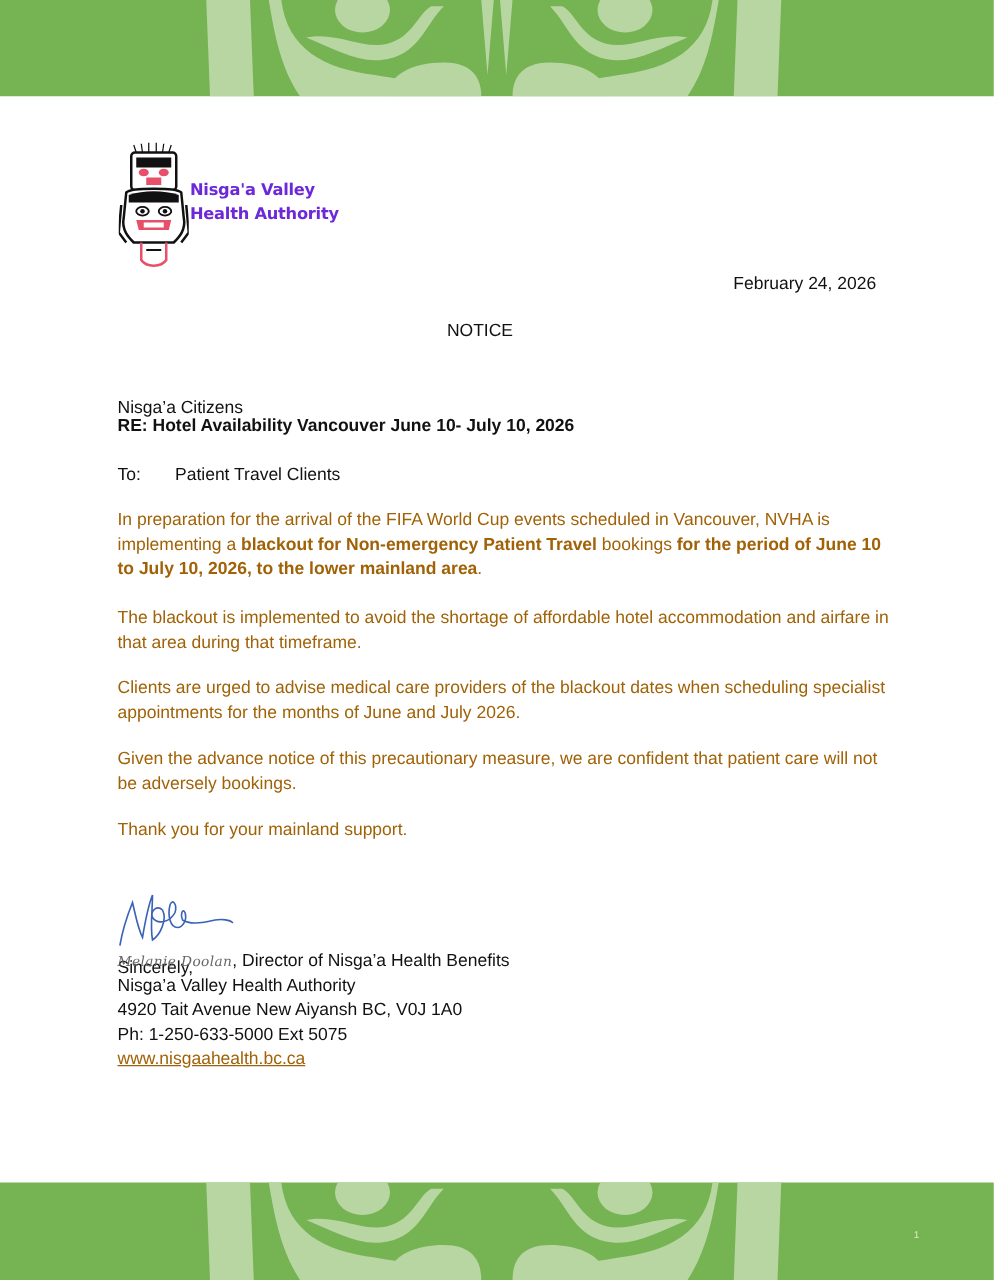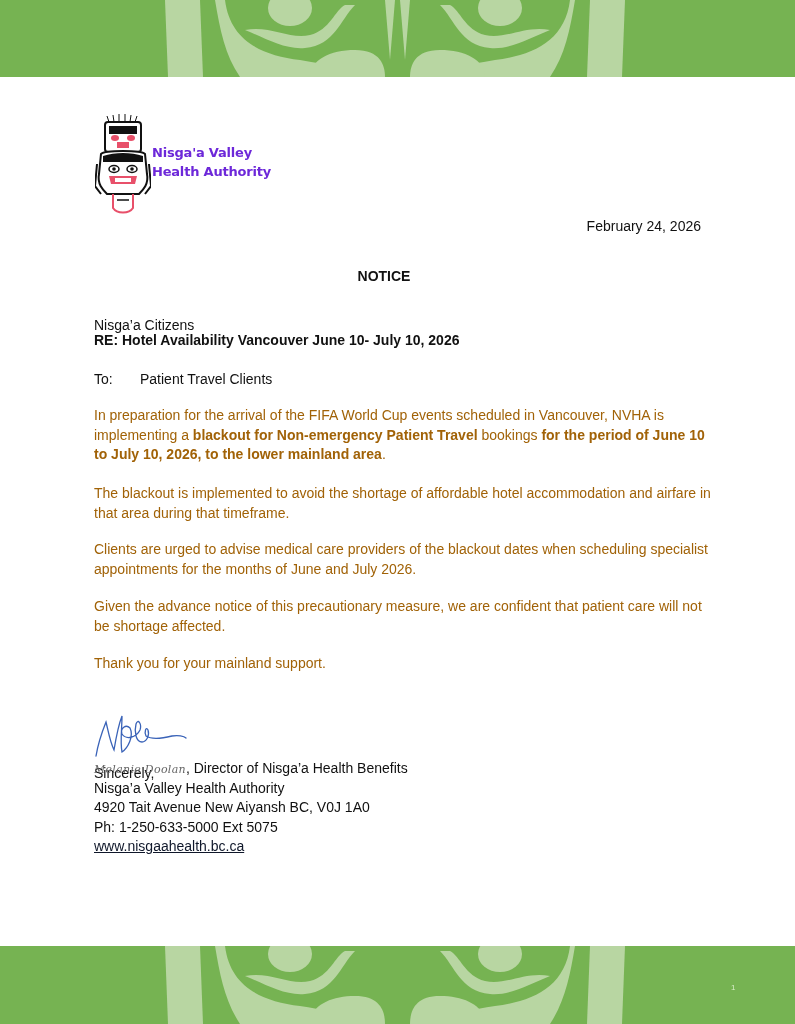--- a/index.html
+++ b/index.html
@@ -21,40 +21,40 @@
 
   .logo { position: absolute; left: 95px; top: 114px; width: 190px; height: 104px; }
   .logo-text {
     position: absolute; left: 152px; top: 143px;
     font-family: "DejaVu Sans", sans-serif; font-weight: bold; font-size: 13px;
     line-height: 19px; color: #6d28d9; letter-spacing: -0.2px;
   }
 
   .txt { position: absolute; font-size: 14px; line-height: 19px; white-space: nowrap; color: #111; }
   .date { right: 94px; top: 217px; }
-  .notice { left: 0; width: 768px; text-align: center; top: 267px; font-weight: bold; }
+  .notice { left: 0; width: 768px; text-align: center; top: 255px; font-weight: normal; }
   .greeting { left: 94px; top: 292px; margin-top: 24px; }
   .re { left: 94px; top: 331px; font-weight: bold; }
   .to-label { left: 94px; top: 370px; }
   .to-value { left: 140px; top: 370px; }
   .para { position: absolute; left: 94px; width: 620px; font-size: 14px; line-height: 19.5px; color:#a16207; }
   .p1 { top: 406px; }
   .p2 { top: 484px; }
   .p3 { top: 540px; }
   .p4 { top: 597px; }
   .p5 { top: 654px; }
   b { font-weight: bold; }
   .sincerely { left: 94px; top: 728px; margin-top: 36px; }
   .signature { position: absolute; left: 92px; top: 708px; width: 100px; height: 52px; }
   .sig-line { left: 94px; top: 759px; }
   .sig-name { font-family: "DejaVu Serif", serif; font-style: italic; font-size: 11px; color: #666; letter-spacing: 0.3px; }
   .org { left: 94px; top: 779px; }
   .addr { left: 94px; top: 798px; }
   .phone { left: 94px; top: 818px; }
-  .web { left: 94px; top: 837px; color: #0f172a; text-decoration: underline; }
+  .web { left: 94px; top: 837px; color: #a16207; text-decoration: underline; }
 </style>
 </head>
 <body>
 
 <div class="banner top">
   <svg width="795" height="77" viewBox="0 0 795 77">
     <g fill="#b8d6a2">
       <path d="M165 0 L200 0 L203 77 L168 77 Z"></path>
       <path d="M590 0 L625 0 L622 77 L587 77 Z"></path>
       <path d="M215 0 C220 30 225 55 240 77 L380 77 C360 70 330 65 300 60 C260 55 230 40 225 0 Z"></path>
@@ -103,21 +103,21 @@
 <div class="txt notice">NOTICE</div>
 <div class="txt greeting">Nisga’a Citizens</div>
 <div class="txt re">RE: Hotel Availability Vancouver June 10- July 10, 2026</div>
 <div class="txt to-label">To:</div>
 <div class="txt to-value">Patient Travel Clients</div>
 
 <div class="para p1"><span>In preparation for the arrival of the FIFA World Cup events scheduled in Vancouver, NVHA is implementing a </span><b>blackout for Non-emergency Patient Travel</b><span> bookings </span><b>for the period of June 10 to July 10, 2026, to the lower mainland area</b><span>.</span></div>
 
 <div class="para p2">The blackout is implemented to avoid the shortage of affordable hotel accommodation and airfare in that area during that timeframe.</div>
 <div class="para p3">Clients are urged to advise medical care providers of the blackout dates when scheduling specialist appointments for the months of June and July 2026.</div>
-<div class="para p4">Given the advance notice of this precautionary measure, we are confident that patient care will not be shortage affected.</div>
+<div class="para p4">Given the advance notice of this precautionary measure, we are confident that patient care will not be adversely bookings.</div>
 <div class="para p5">Thank you for your mainland support.</div>
 
 <div class="txt sincerely">Sincerely,</div>
 
 <svg class="signature" viewBox="0 0 100 52">
   <path d="M4 48 C6 36 10 24 14 14 C16 22 18 34 22 42 C24 30 26 18 30 8 C30 20 28 34 30 44 C36 40 42 28 38 20 C34 16 28 20 30 26 C34 32 44 30 48 22 C50 16 46 10 44 16 C42 24 44 34 50 34 C54 34 58 28 56 22 C54 18 52 24 54 28 C60 32 72 30 80 28 C86 27 92 28 94 30" fill="none" stroke="#3a63b8" stroke-width="1.3" stroke-linecap="round"></path>
 </svg>
 
 <div class="txt sig-line"><span class="sig-name">Melanie Doolan</span><span>, Director of Nisga’a Health Benefits</span></div>
 <div class="txt org">Nisga’a Valley Health Authority</div>

